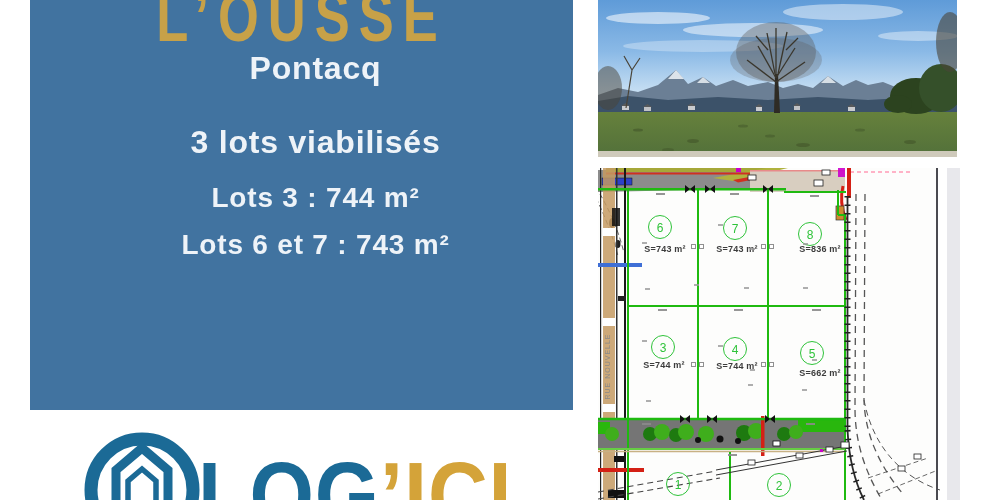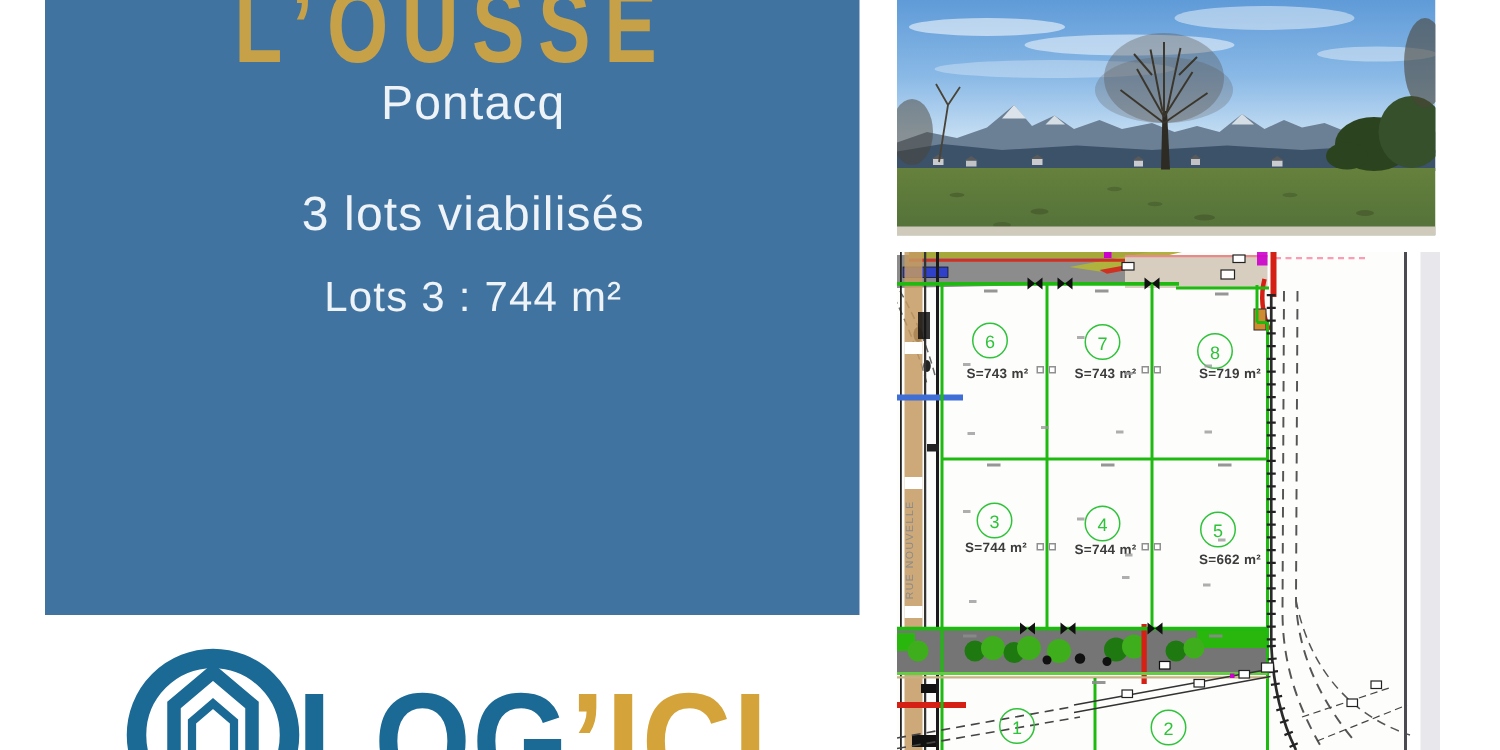--- a/index.html
+++ b/index.html
@@ -2,21 +2,21 @@
 <html><head>
 <meta charset="utf-8">
 <style>
   html,body{margin:0;padding:0;background:#ffffff;}
   .flyer{
     position:relative;width:1000px;height:500px;background:#ffffff;
     overflow:hidden;font-family:"Liberation Sans",sans-serif;
   }
   
   .panel{position:absolute;left:30px;top:0;width:543px;height:410px;background:#4173a0;}
-  .panel .line{position:absolute;left:0;right:0;text-align:center;color:#eef3f8;font-weight:400;letter-spacing:.8px;margin-left:28px;}
+  .panel .line{position:absolute;left:0;right:0;text-align:center;color:#eef3f8;font-weight:700;letter-spacing:.8px;margin-left:28px;}
   .panel-title{
     position:absolute;left:0;right:0;top:-18px;text-align:center;
     color:#c7a148;font-size:70px;line-height:70px;font-weight:600;
     letter-spacing:12px;transform:scaleX(.75);transform-origin:50% 50%;
     white-space:nowrap;
   }
   .city{top:50px;font-size:32px;}
   .avail{top:124px;font-size:32px;}
   .size1{top:182px;font-size:28px;}
   .size2{top:229px;font-size:28px;}
@@ -54,20 +54,21 @@
 </head>
 <body>
 
 <div class="flyer">
 
   <div class="panel">
     <div class="panel-title">L’OUSSE</div>
     <div class="line city">Pontacq</div>
     <div class="line avail">3 lots viabilisés</div>
     <div class="line size1">Lots 3 : 744 m²</div>
+    <div class="line size2">Lots 6 et 7 : 743 m²</div>
   </div>
 
   <svg class="logo-mark" viewBox="0 0 124 72" width="124" height="72">
     <circle cx="62" cy="62" r="51" fill="none" stroke="#1b6a96" stroke-width="13"></circle>
     <path d="M36,74 L36,42 L62,20 L88,42 L88,74" fill="none" stroke="#1b6a96" stroke-width="9" stroke-linejoin="miter"></path>
     <path d="M48,74 L48,53 L62,41 L76,53 L76,74" fill="none" stroke="#1b6a96" stroke-width="5.5"></path>
   </svg>
   <div class="logo-text">
     <span>LOG</span><span class="gold">’ICI</span>
   </div>
@@ -277,21 +278,21 @@
       </g>
     </svg>
 
     <div class="street-label">RUE NOUVELLE</div>
     <div id="lot-overlay">
         <div class="lot-circle" style="left: 50px; top: 47px;">6</div>
         <div class="lot-area" style="left: 67px; top: 81px;">S=743 m²</div>
         <div class="lot-circle" style="left: 125px; top: 48px;">7</div>
         <div class="lot-area" style="left: 139px; top: 81px;">S=743 m²</div>
         <div class="lot-circle" style="left: 200px; top: 54px;">8</div>
-        <div class="lot-area" style="left: 222px; top: 81px;">S=719 m²</div>
+        <div class="lot-area" style="left: 222px; top: 81px;">S=836 m²</div>
         <div class="lot-circle" style="left: 53px; top: 167px;">3</div>
         <div class="lot-area" style="left: 66px; top: 197px;">S=744 m²</div>
         <div class="lot-circle" style="left: 125px; top: 169px;">4</div>
         <div class="lot-area" style="left: 139px; top: 198px;">S=744 m²</div>
         <div class="lot-circle" style="left: 202px; top: 173px;">5</div>
         <div class="lot-area" style="left: 222px; top: 205px;">S=662 m²</div>
         <div class="lot-circle" style="left: 68px; top: 304px;">1</div>
         <div class="lot-circle" style="left: 169px; top: 305px;">2</div>
         <div class="noise" style="left: 44px; top: 74px;"></div>
         <div class="noise" style="left: 120px; top: 56px;"></div>

